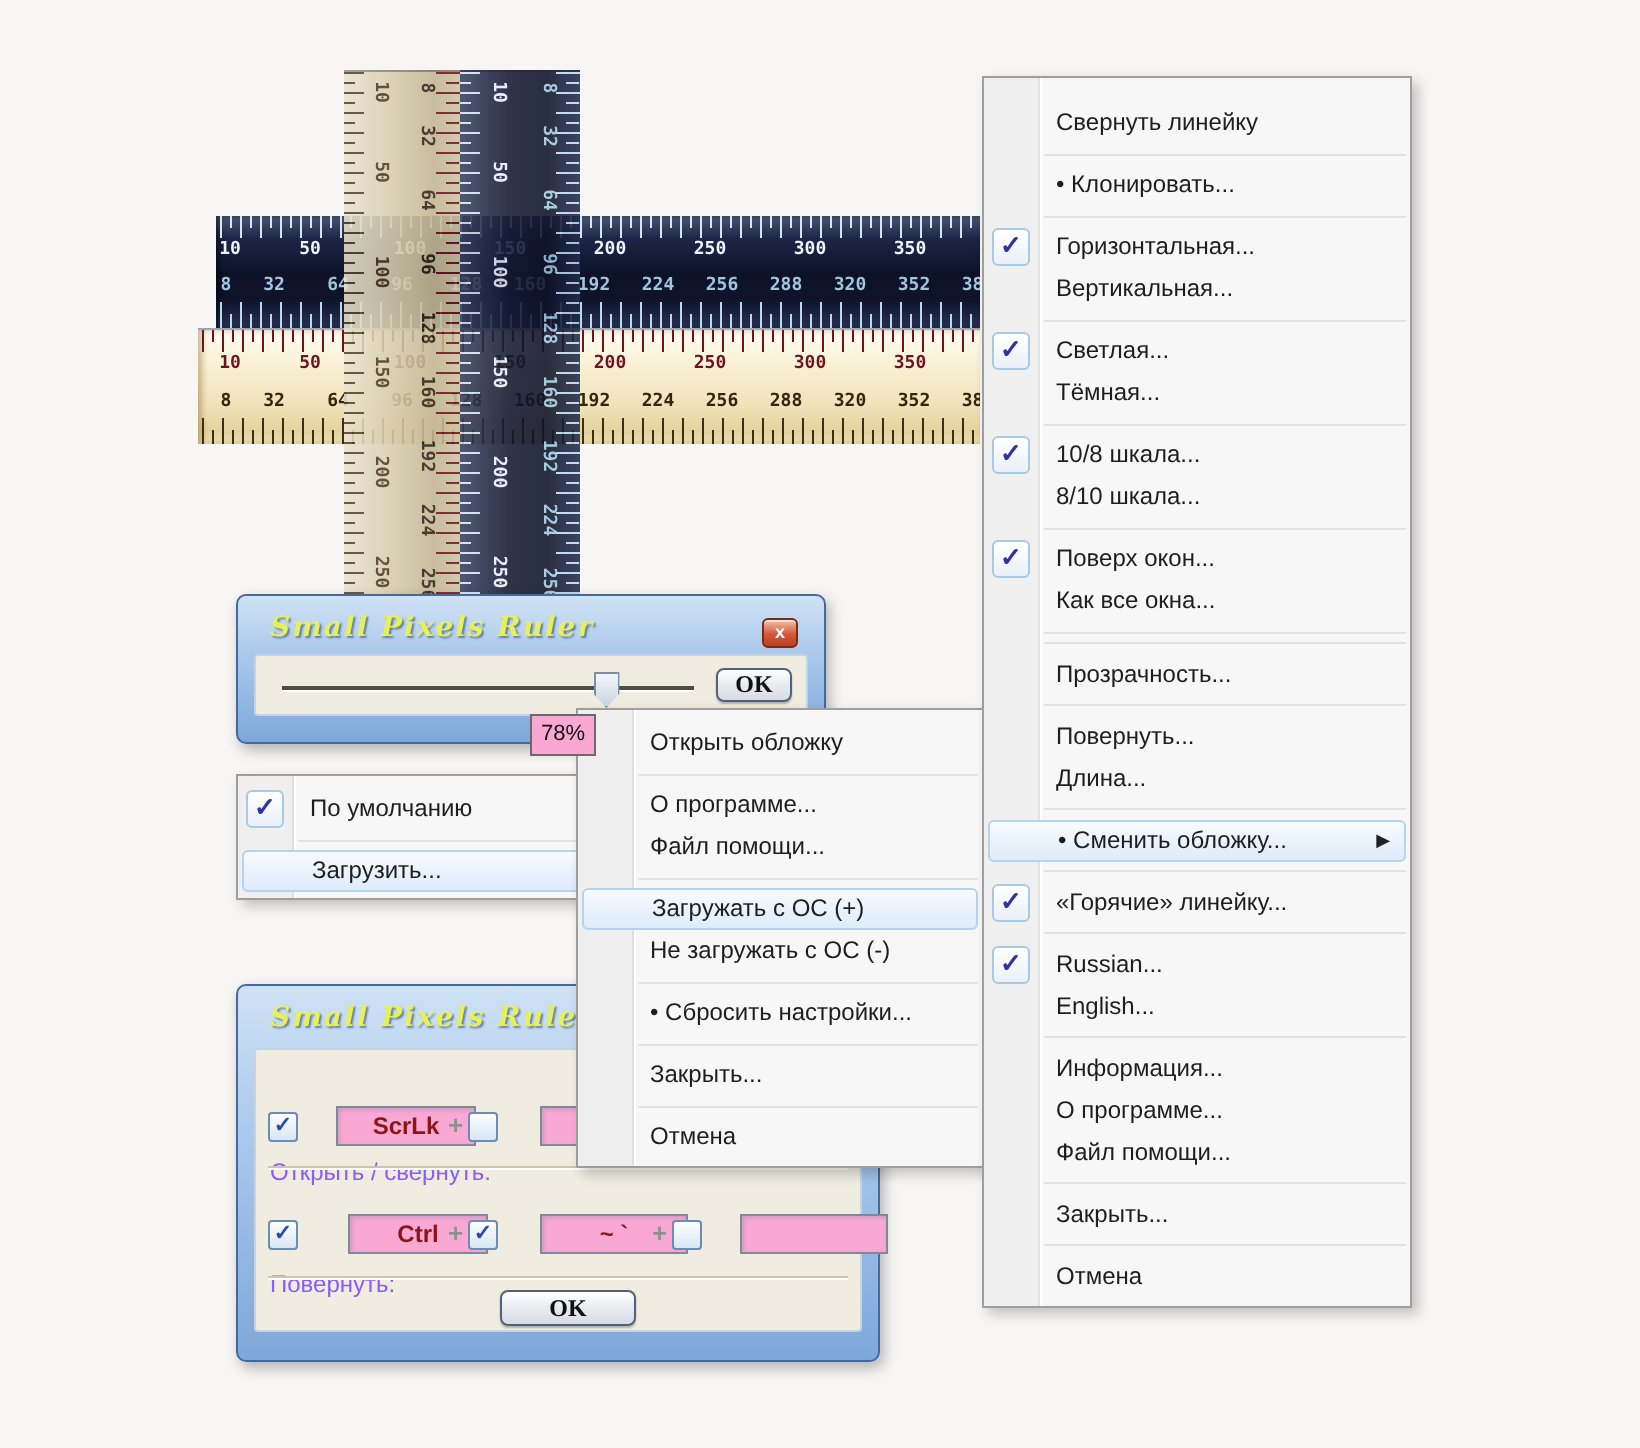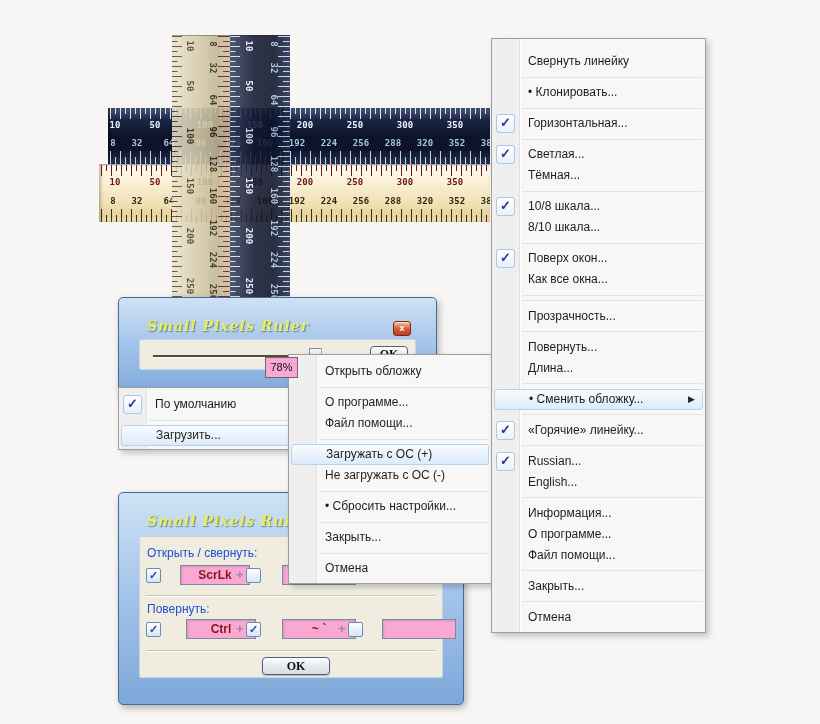--- a/index.html
+++ b/index.html
@@ -49,21 +49,21 @@
     repeating-linear-gradient(180deg,var(--vtl) 0 1px,transparent 1px 5px);
     background-position:left top,left top;}
   .vticks.r{right:0;width:12px;background-image:
     repeating-linear-gradient(180deg,var(--vtr) 0 1px,transparent 1px 10px),
     repeating-linear-gradient(180deg,var(--vtr) 0 1px,transparent 1px 5px);
     background-position:right top,right top;}
   .vlight .r1{color:#4f3c22}.vlight .r2{color:#2e2414}
   .vdark .r1{color:#e8eefb}.vdark .r2{color:#9fc6de}
 
   
-  .dlg{position:absolute;border:1px solid #44699e;border-radius:5px;padding:20px;
+  .dlg{position:absolute;border:1px solid #44699e;border-radius:5px;padding:8px;
        background:linear-gradient(180deg,#cfe2f5 0%,#a6c6ea 45%,#7ea8da 100%);
        box-shadow:2px 3px 7px rgba(0,0,0,.28);}
   .dlg-title{position:relative;height:21px;}
   .dlg-title .script{position:absolute;left:8px;top:0px;
        font:italic 700 14px "DejaVu Serif",serif;color:#e6f05c;letter-spacing:1px;
        text-shadow:1px 1px 1px rgba(40,70,120,.6);white-space:nowrap;}
   .closebtn{position:absolute;right:5px;top:3px;width:16px;height:13px;border-radius:3px;
        border:1px solid #7e2a12;background:linear-gradient(180deg,#f6c2a8,#d4593a 55%,#b54227);
        color:#fff;font:700 9px "Liberation Sans",sans-serif;line-height:12px;text-align:center;
        box-shadow:inset 0 1px 0 rgba(255,255,255,.55);}
@@ -85,21 +85,21 @@
 
   
   #tooltip{position:absolute;left:265px;top:357px;width:31px;height:19px;z-index:60;
        background:#f9a8d4;border:1px solid #6a6a6a;font:11px "Liberation Sans",sans-serif;
        line-height:19px;text-align:center;color:#111;}
 
   
   #hotdlg{left:118px;top:492px;width:304px;height:171px;}
   #hotdlg .dlg-title{height:23px;}
   #hotdlg .dlg-body{height:140px;}
-  .flabel{position:absolute;font:12px "Liberation Sans",sans-serif;color:#1d4ed8;white-space:nowrap;}
+  .flabel{position:absolute;font:12px "Liberation Sans",sans-serif;color:#8b5cf6;white-space:nowrap;margin-top:45px;}
   .dlg-sep{position:absolute;left:6px;right:6px;height:1px;background:#cdc6ae;box-shadow:0 1px 0 #fff;}
   .cbx{position:absolute;width:13px;height:13px;background:linear-gradient(180deg,#fdfeff,#dfeafx,#d8e6f4);
        background:linear-gradient(180deg,#fdfeff,#d8e6f4);border:1px solid #6a8cb5;border-radius:2px;
        font:700 11px "Liberation Sans",sans-serif;color:#2b4ab0;line-height:12px;text-align:center;}
   .keybox{position:absolute;height:18px;border:1px solid #7e8a9a;background:#f9a8d4;
        font:700 12px "Liberation Sans",sans-serif;color:#8b1616;text-align:center;
        box-shadow:inset 1px 1px 2px rgba(90,110,140,.25);padding:0;margin-left:20px;}
   .plus{position:absolute;font:700 13px "Liberation Sans",sans-serif;color:#909090;}
   #hotdlg .okbtn{left:122px;top:120px;width:66px;height:16px;line-height:16px;}
 
@@ -301,20 +301,21 @@
 
   <div id="tooltip">78%</div>
 
   <div class="menu" id="menumain">
     <div class="gutter"></div>
   <div class="mi bold"><span>Свернуть линейку</span></div>
       <div class="msep"></div>
       <div class="mi"><span>• Клонировать...</span></div>
       <div class="msep"></div>
       <div class="mi"><span>Горизонтальная...</span><span class="chk">✓</span></div>
+      <div class="mi"><span>Вертикальная...</span></div>
       <div class="msep"></div>
       <div class="mi"><span>Светлая...</span><span class="chk">✓</span></div>
       <div class="mi"><span>Тёмная...</span></div>
       <div class="msep"></div>
       <div class="mi"><span>10/8 шкала...</span><span class="chk">✓</span></div>
       <div class="mi"><span>8/10 шкала...</span></div>
       <div class="msep"></div>
       <div class="mi"><span>Поверх окон...</span><span class="chk">✓</span></div>
       <div class="mi"><span>Как все окна...</span></div>
       <div class="msep"></div>

